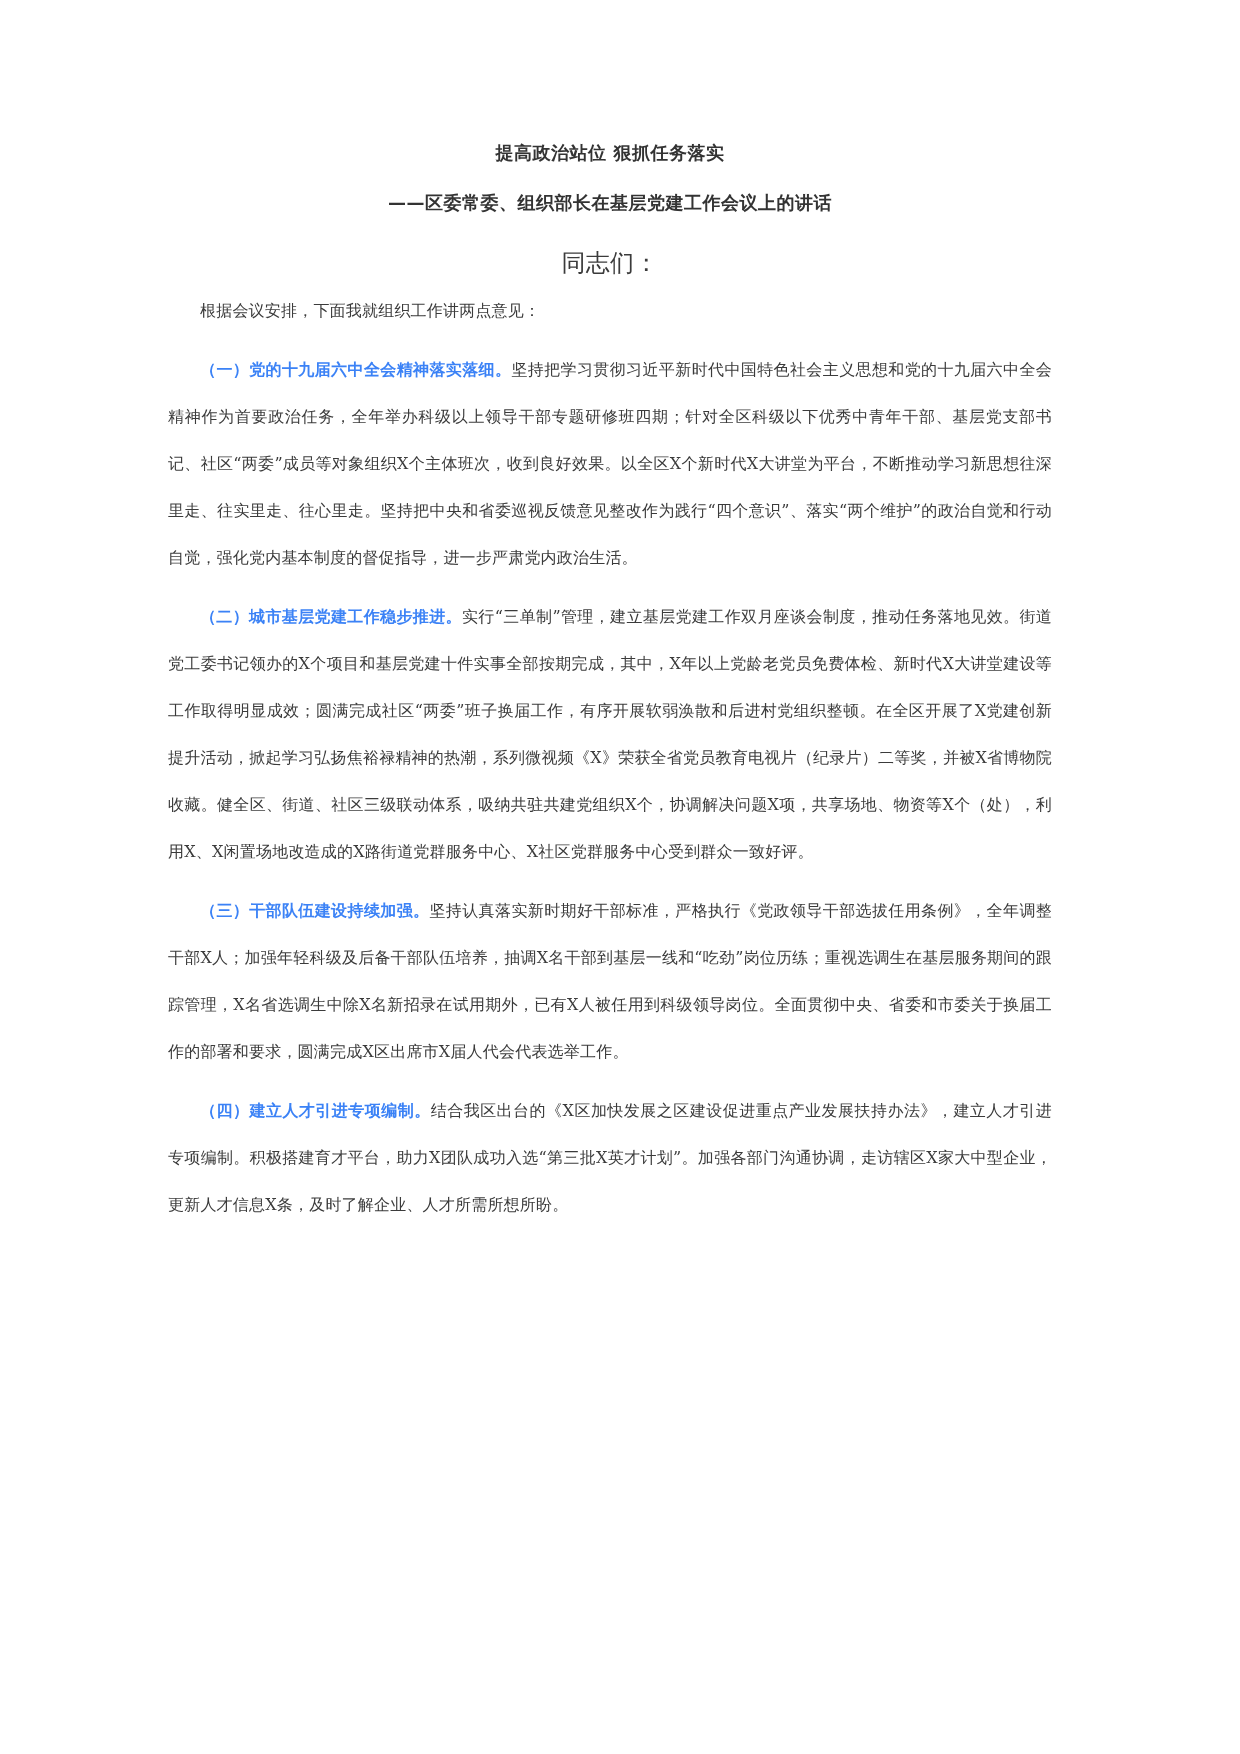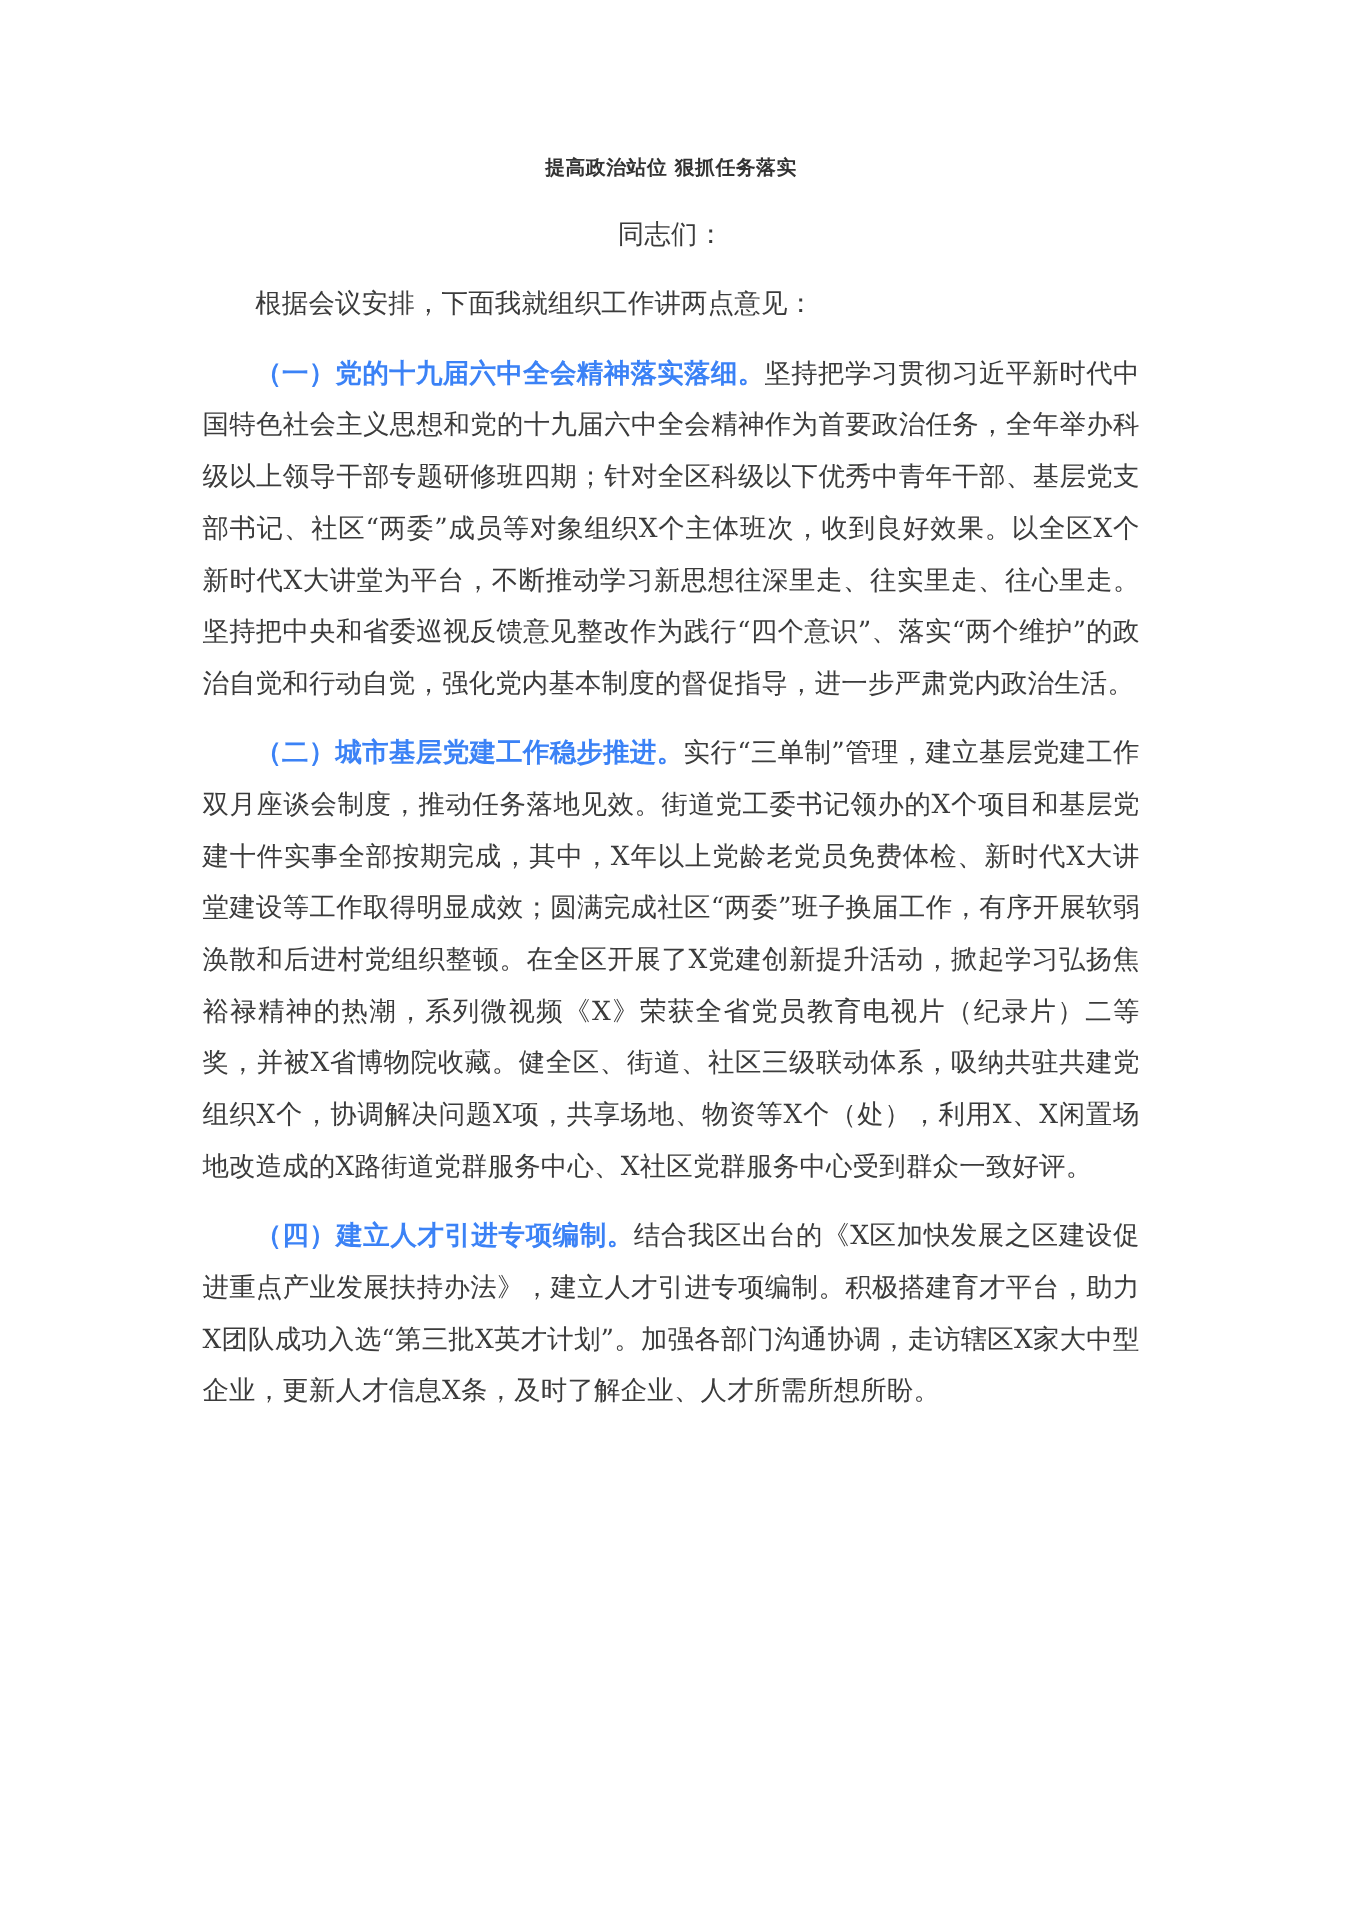--- a/index.html
+++ b/index.html
@@ -41,23 +41,23 @@
 
   
   .salutation {
     font-size: 24px;
     line-height: 47px;
     margin: 12px 0 0 0;
     text-align: center;
     letter-spacing: 0.2px;
   }
   p.body {
-    font-size: 24px;
+    font-size: 16px;
     line-height: 47px;
-    margin: 16px;
+    margin: 0;
     text-align: justify;
     text-justify: inter-ideograph;
     text-indent: 2em;
     letter-spacing: 0.2px;
     word-break: break-all;
   }
   p.body.gap { margin-top: 12px; }
 
   h2.section {
     font-family: "DejaVu Sans", "Liberation Sans", sans-serif;
@@ -76,34 +76,38 @@
     color: #3b82f6;
   }
 </style>
 </head>
 <body>
 
 <div class="page">
   <div class="content">
 
     <div class="doc-title t1">提高政治站位 狠抓任务落实</div>
+    <div class="doc-title t3">——区委常委、组织部长在基层党建工作会议上的讲话</div>
 
     <div class="salutation">同志们：</div>
 
     <p class="body">根据会议安排，下面我就组织工作讲两点意见：</p>
 
 
 
     <p class="body gap">
       <span class="lead">（一）党的十九届六中全会精神落实落细。</span><span>坚持把学习贯彻习近平新时代中国特色社会主义思想和党的十九届六中全会精神作为首要政治任务，全年举办科级以上领导干部专题研修班四期；针对全区科级以下优秀中青年干部、基层党支部书记、社区“两委”成员等对象组织X个主体班次，收到良好效果。以全区X个新时代X大讲堂为平台，不断推动学习新思想往深里走、往实里走、往心里走。坚持把中央和省委巡视反馈意见整改作为践行“四个意识”、落实“两个维护”的政治自觉和行动自觉，强化党内基本制度的督促指导，进一步严肃党内政治生活。</span>
     </p>
 
     <p class="body gap">
       <span class="lead">（二）城市基层党建工作稳步推进。</span><span>实行“三单制”管理，建立基层党建工作双月座谈会制度，推动任务落地见效。街道党工委书记领办的X个项目和基层党建十件实事全部按期完成，其中，X年以上党龄老党员免费体检、新时代X大讲堂建设等工作取得明显成效；圆满完成社区“两委”班子换届工作，有序开展软弱涣散和后进村党组织整顿。在全区开展了X党建创新提升活动，掀起学习弘扬焦裕禄精神的热潮，系列微视频《X》荣获全省党员教育电视片（纪录片）二等奖，并被X省博物院收藏。健全区、街道、社区三级联动体系，吸纳共驻共建党组织X个，协调解决问题X项，共享场地、物资等X个（处），利用X、X闲置场地改造成的X路街道党群服务中心、X社区党群服务中心受到群众一致好评。</span>
     </p>
 
+    <p class="body gap">
+      <span class="lead">（三）干部队伍建设持续加强。</span><span>坚持认真落实新时期好干部标准，严格执行《党政领导干部选拔任用条例》，全年调整干部X人；加强年轻科级及后备干部队伍培养，抽调X名干部到基层一线和“吃劲”岗位历练；重视选调生在基层服务期间的跟踪管理，X名省选调生中除X名新招录在试用期外，已有X人被任用到科级领导岗位。全面贯彻中央、省委和市委关于换届工作的部署和要求，圆满完成X区出席市X届人代会代表选举工作。</span>
+    </p>
 
     <p class="body gap">
       <span class="lead">（四）建立人才引进专项编制。</span><span>结合我区出台的《X区加快发展之区建设促进重点产业发展扶持办法》，建立人才引进专项编制。积极搭建育才平台，助力X团队成功入选“第三批X英才计划”。加强各部门沟通协调，走访辖区X家大中型企业，更新人才信息X条，及时了解企业、人才所需所想所盼。</span>
     </p>
 
   </div>
 </div>
 
 </body></html>

